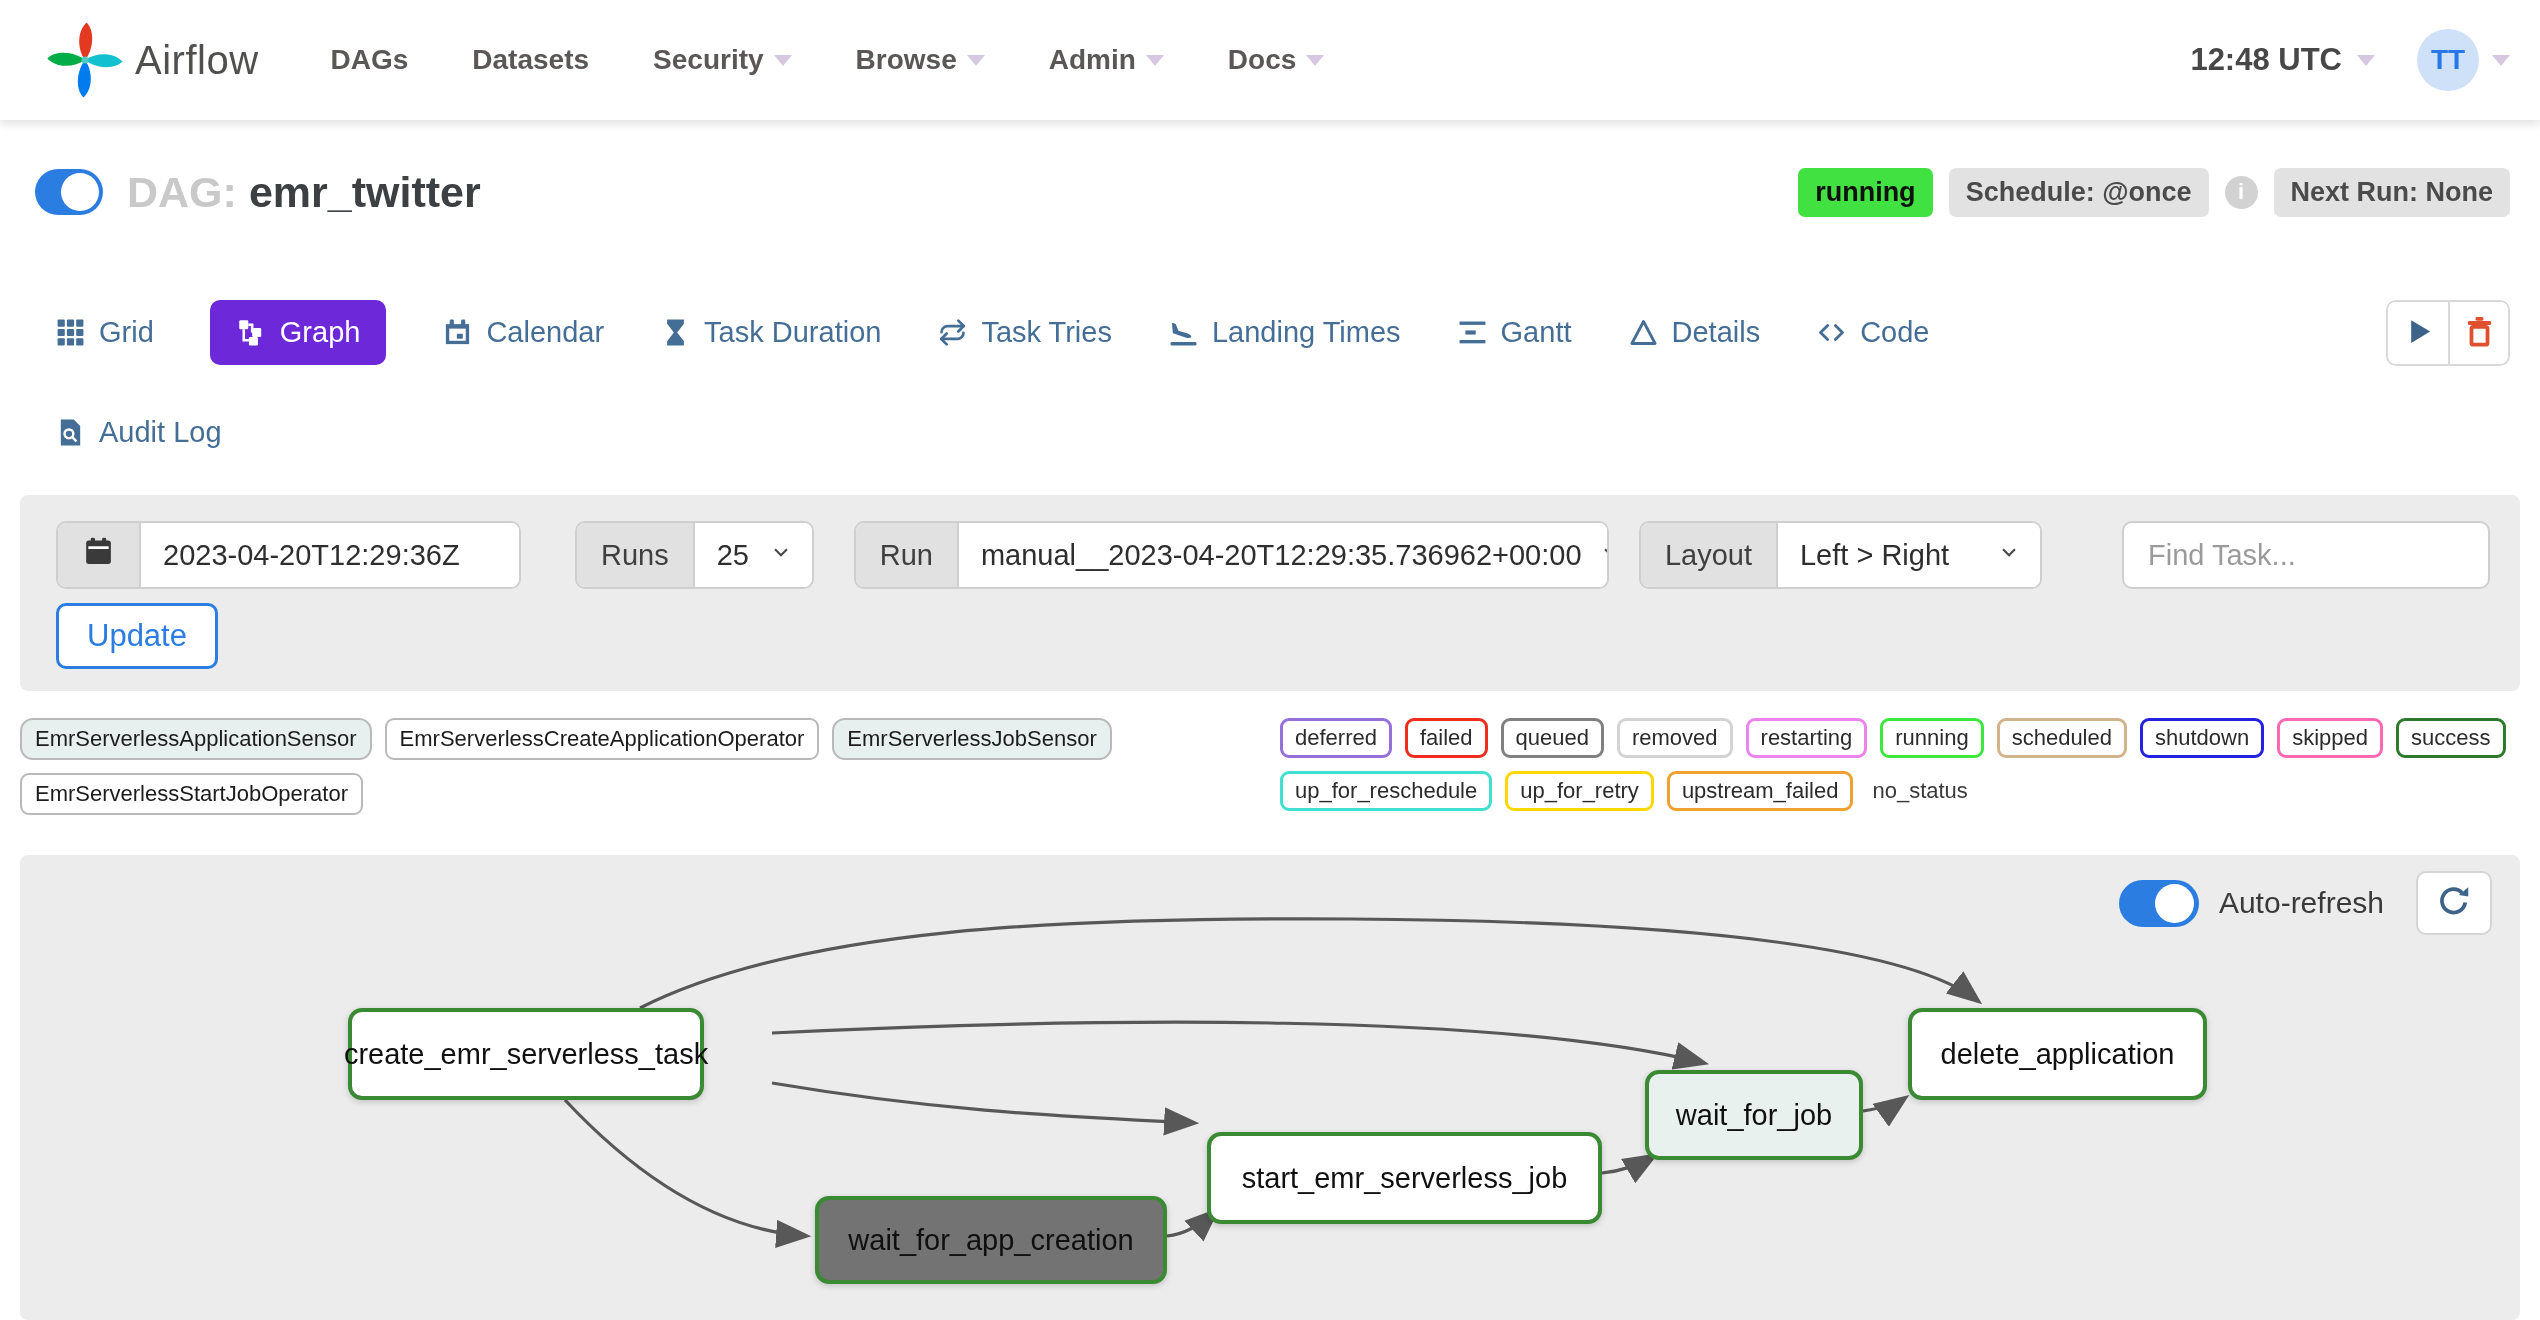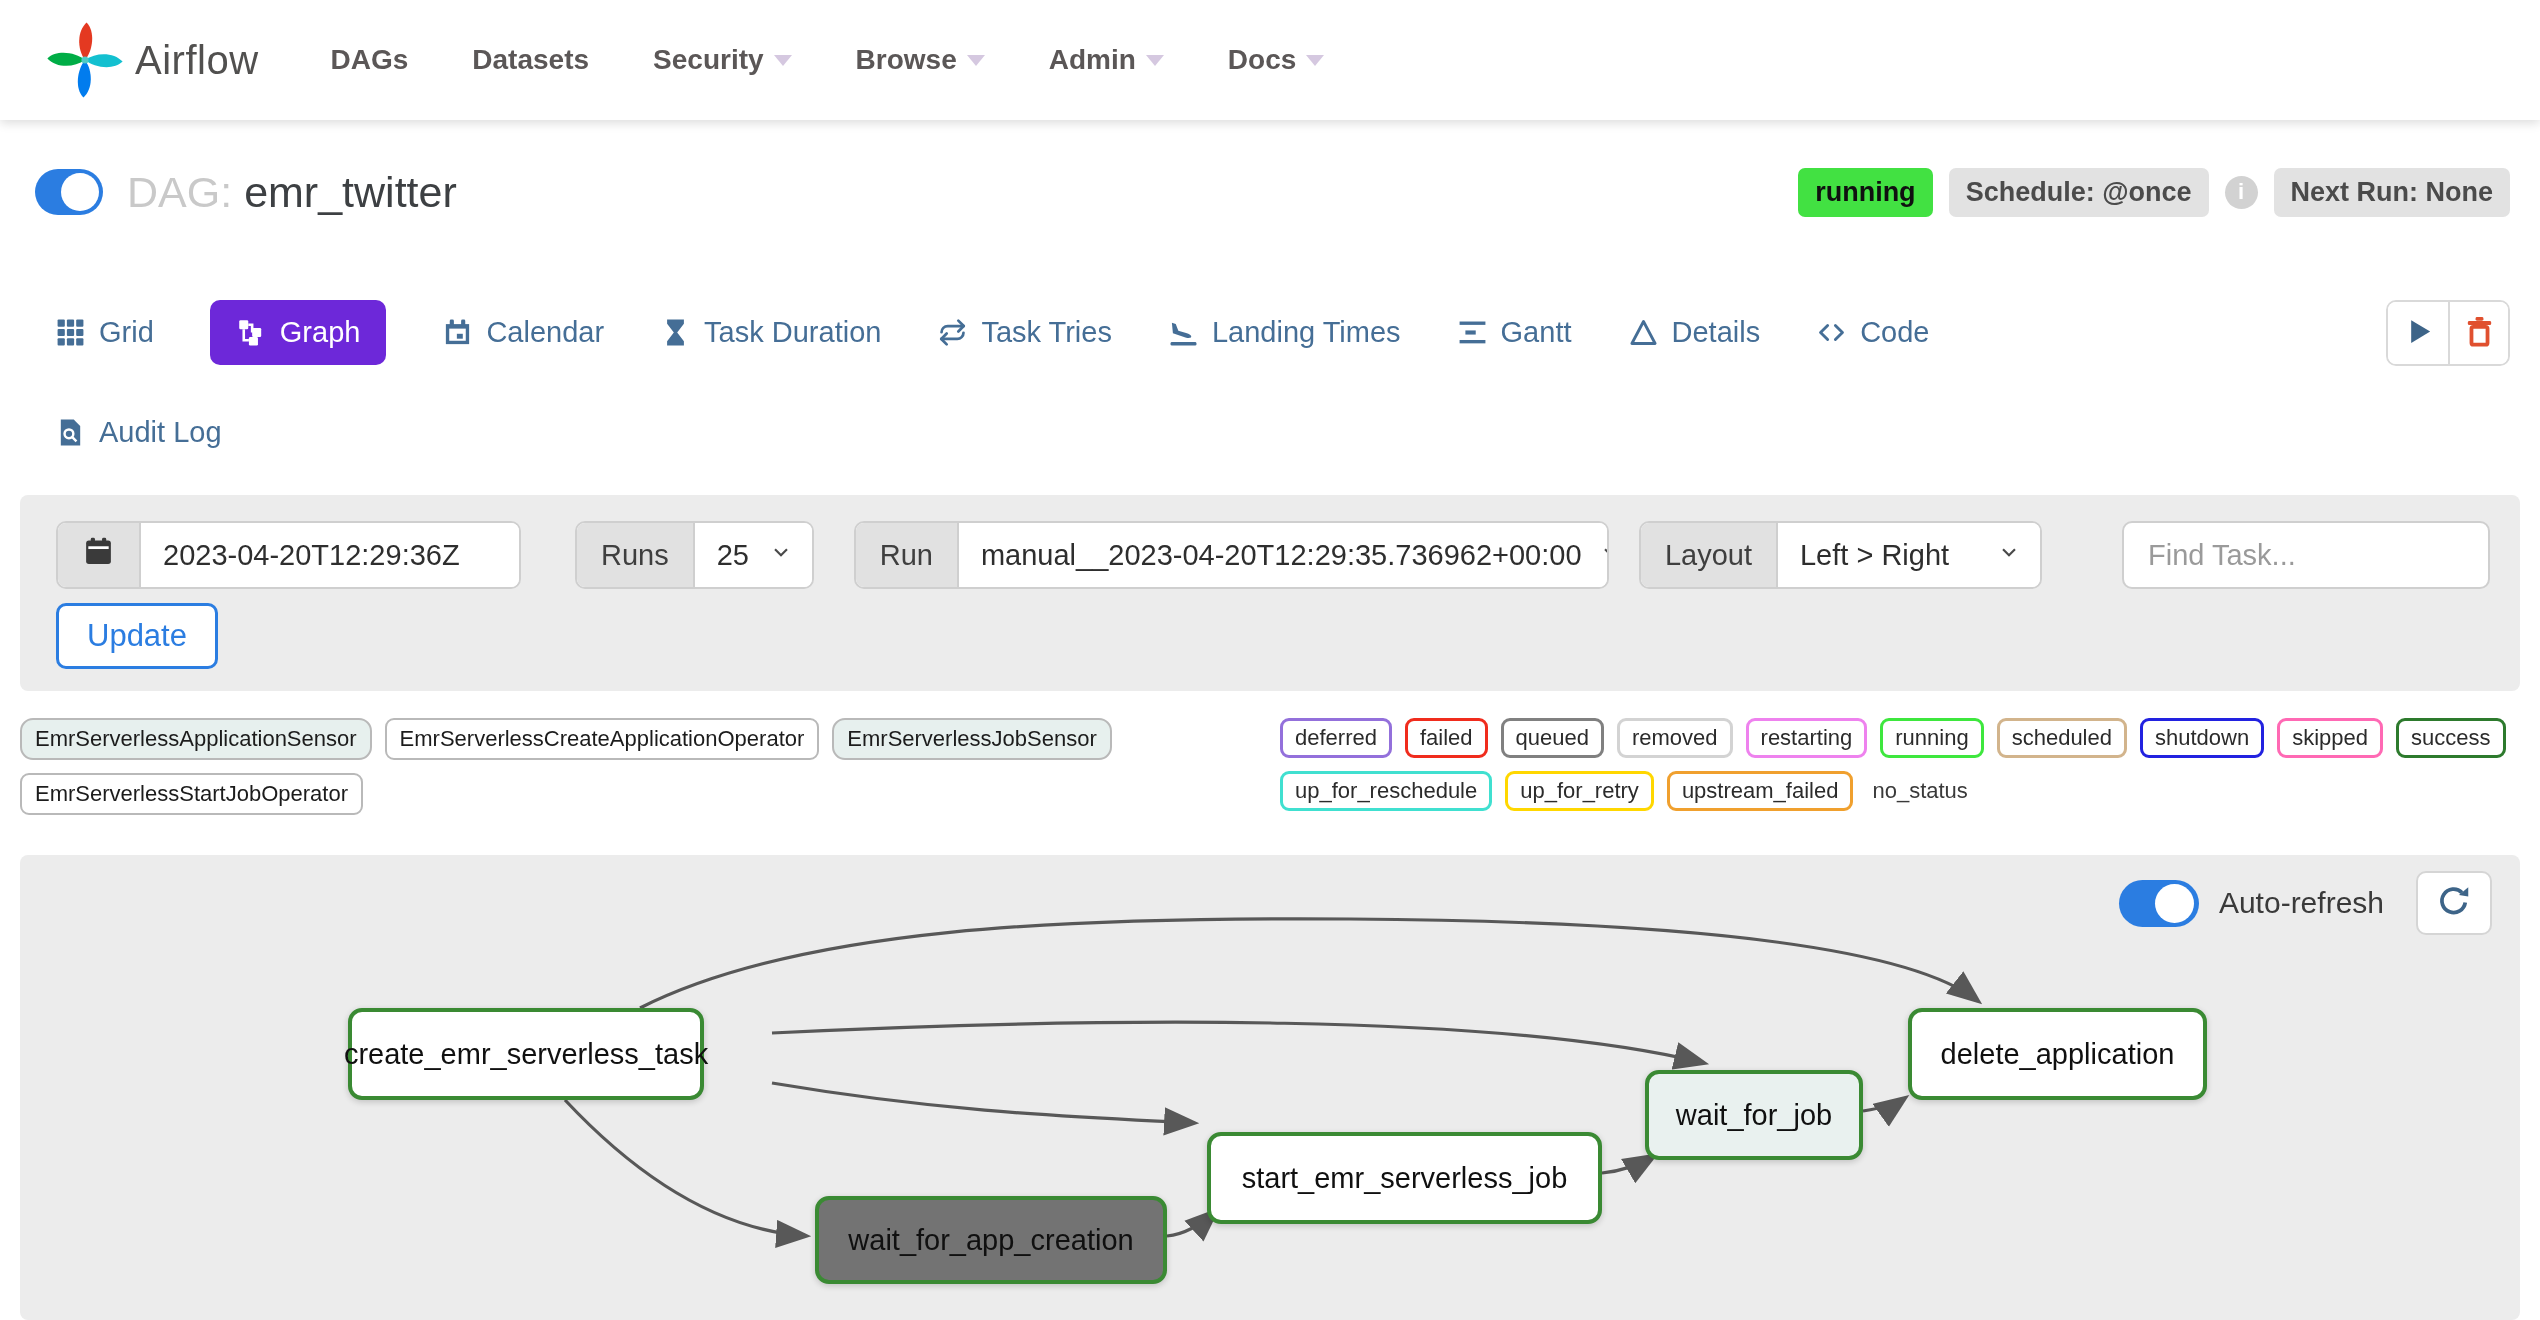--- a/index.html
+++ b/index.html
@@ -22,21 +22,21 @@
   .clock { display:flex; align-items:center; gap:15px; font-size:31px; font-weight:700; color:#474747; cursor:pointer; }
   .avatar-wrap { display:flex; align-items:center; gap:13px; cursor:pointer; }
   .avatar { width:62px; height:62px; border-radius:50%; background:#cfe1f8; color:#2777e8;
             font-weight:700; font-size:28px; display:flex; align-items:center; justify-content:center; }
 
   
   .dag-header { position:absolute; top:150px; left:35px; right:30px; height:84px; display:flex; align-items:center; }
   .toggle { background:#2b7de1; position:relative; cursor:pointer; flex:none; }
   .dag-toggle { width:68px; height:46px; border-radius:23px; }
   .dag-toggle .knob { position:absolute; top:4px; right:4px; width:38px; height:38px; background:#fff; border-radius:50%; }
-  .dag-title { margin-left:24px; font-size:43px; font-weight:400; color:#c9c9c9; white-space:nowrap; }
+  .dag-title { margin-left:24px; font-size:43px; font-weight:700; color:#c9c9c9; white-space:nowrap; }
   .dag-name { color:#3d4043; margin-left:12px; }
   .header-badges { margin-left:auto; display:flex; align-items:center; gap:16px; }
   .badge { font-size:27px; font-weight:700; padding:9px 17px; border-radius:7px; white-space:nowrap; }
   .badge.green { background:#42e142; color:#101010; }
   .badge.gray { background:#e2e2e2; color:#4b4b4b; }
   .info-dot { width:33px; height:33px; border-radius:50%; background:#d2d2d2; color:#fff;
               font-weight:700; font-size:22px; display:flex; align-items:center; justify-content:center; }
 
   
   .tabs-row { position:absolute; left:55px; display:flex; align-items:center; gap:56px; }
@@ -136,20 +136,30 @@
         </div>
         <div class="nav-item">
           <span>Admin</span>
           <span class="caret"></span>
         </div>
         <div class="nav-item">
           <span>Docs</span>
           <span class="caret"></span>
         </div>
       </nav>
+    <div class="nav-right">
+      <div class="clock">
+        <span>12:48 UTC</span>
+        <span class="caret"></span>
+      </div>
+      <div class="avatar-wrap">
+        <span class="avatar">TT</span>
+        <span class="caret"></span>
+      </div>
+    </div>
   </header>
 
   <div class="dag-header">
     <div class="toggle dag-toggle">
         <span class="knob"></span>
       </div>
     <div class="dag-title">
       <span>DAG:</span><span class="dag-name">emr_twitter</span>
     </div>
     <div class="header-badges">

